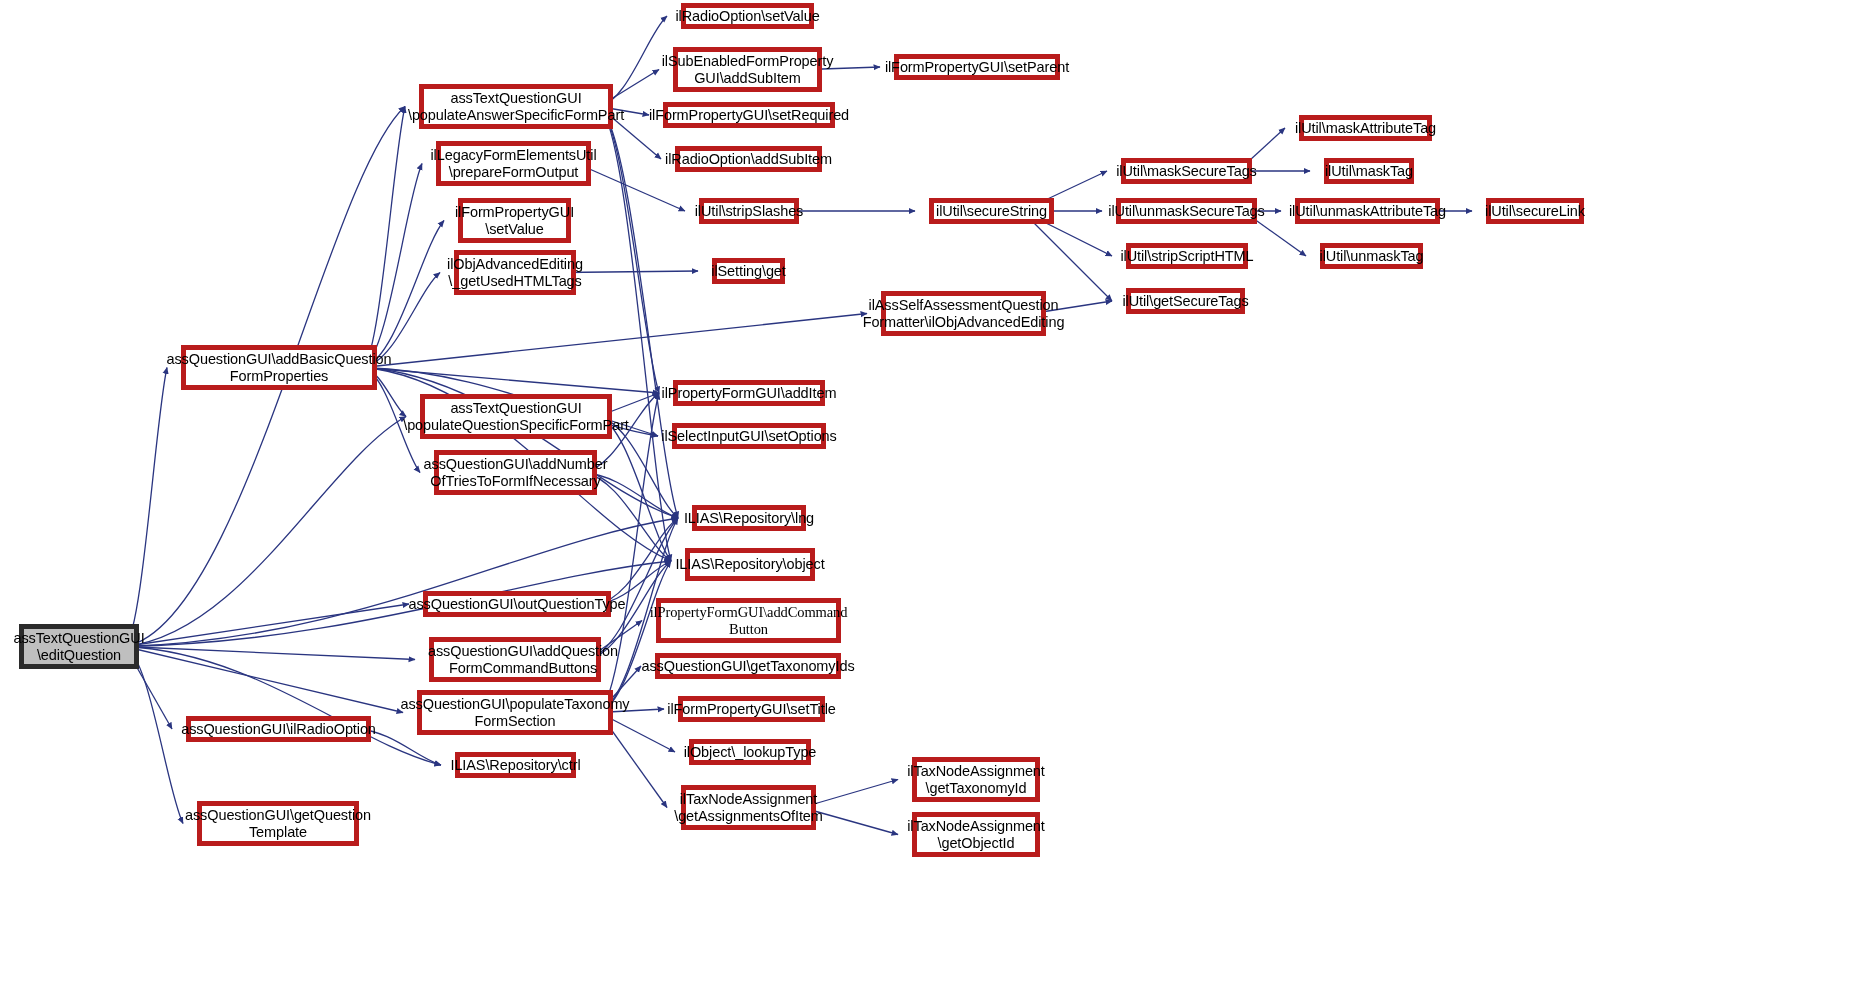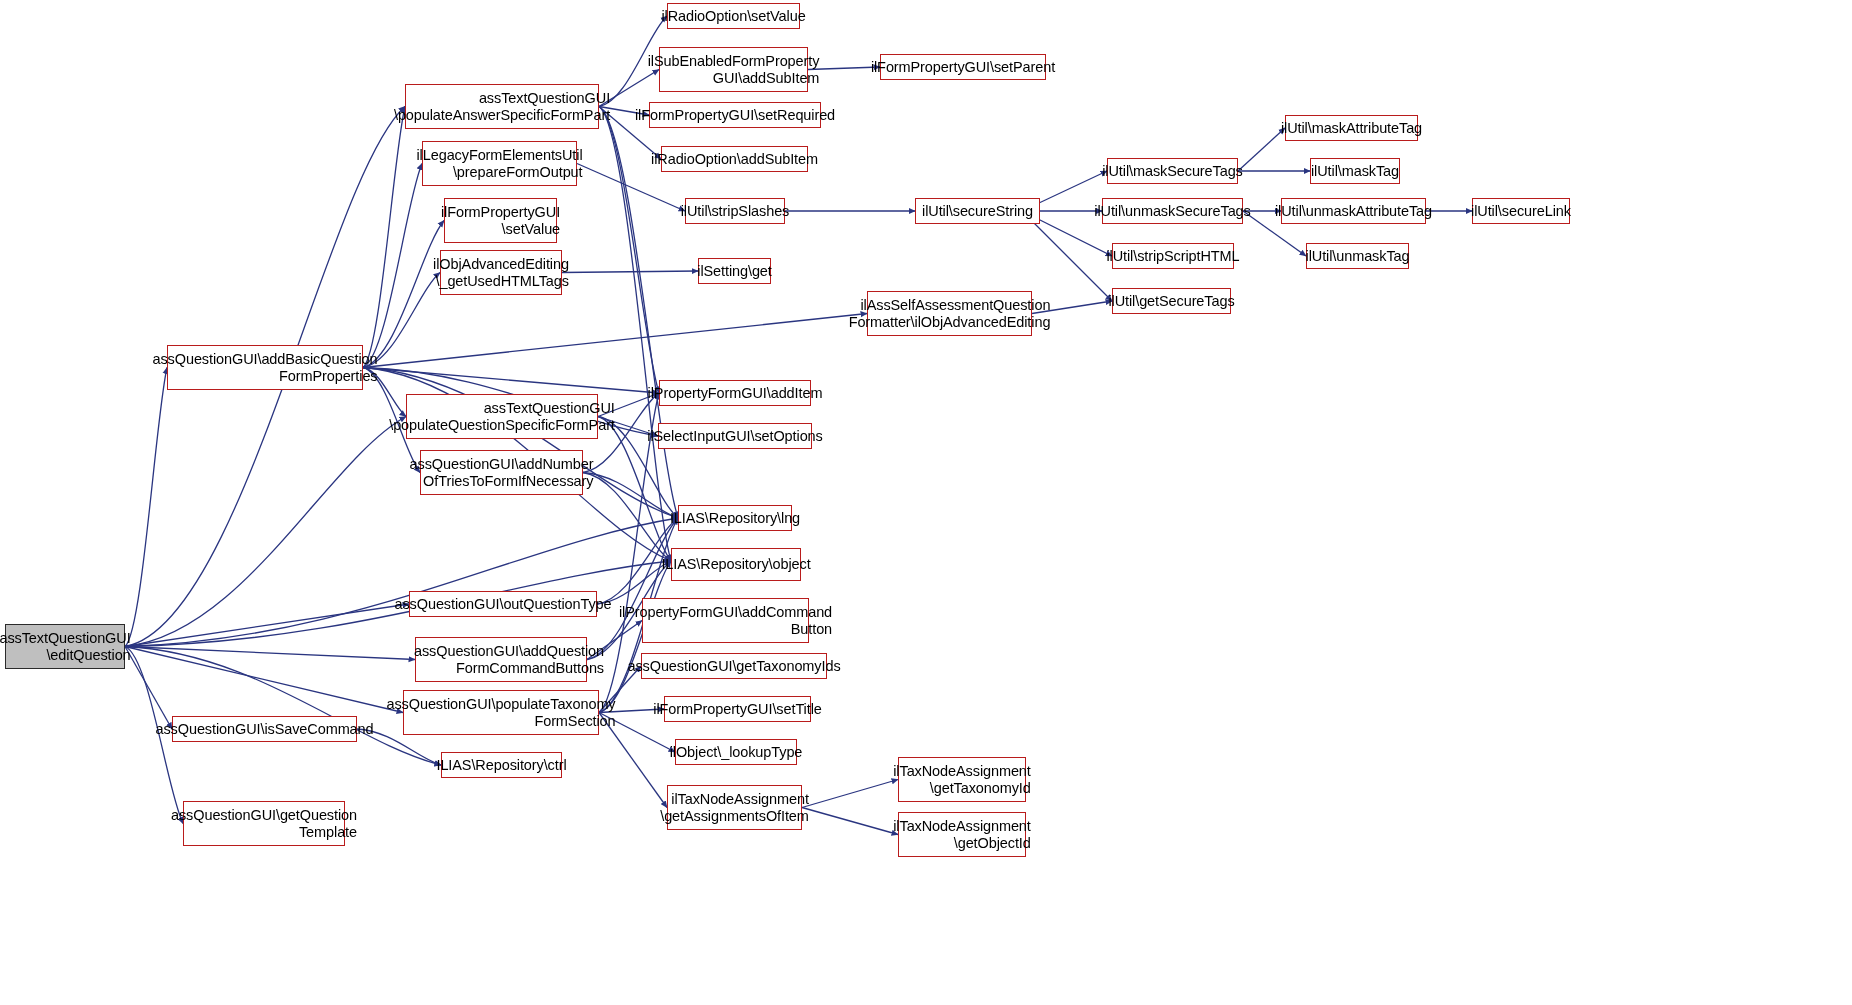--- a/index.html
+++ b/index.html
@@ -21,32 +21,33 @@
     position: absolute;
     left: 0;
     top: 0;
     width: 1852px;
     height: 1005px;
     pointer-events: none;
   }
   .node {
     position: absolute;
     box-sizing: border-box;
-    border: 1px solid #b91c1c;
+    border: 5px solid #b91c1c;
     background: #ffffff;
     color: #000000;
     font-size: 14.5px;
     line-height: 16.5px;
-    text-align: right;
+    text-align: center;
     display: flex;
     align-items: center;
     justify-content: center;
     white-space: pre-line;
     letter-spacing: -0.1px;
     z-index: 5;
+    margin-left: 14px;
   }
   .node.root {
     background: #bfbfbf;
     border-color: #2b2b2b;
   }
 </style>
 </head>
 <body>
 
 <div id="canvas">
@@ -156,29 +157,29 @@
 Formatter\ilObjAdvancedEditing</div>
     <div class="node" style="left: 659px; top: 380px; width: 152px; height: 26px;">ilPropertyFormGUI\addItem</div>
     <div class="node" style="left: 406px; top: 394px; width: 192px; height: 45px;">assTextQuestionGUI
 \populateQuestionSpecificFormPart</div>
     <div class="node" style="left: 658px; top: 423px; width: 154px; height: 26px;">ilSelectInputGUI\setOptions</div>
     <div class="node" style="left: 420px; top: 450px; width: 163px; height: 45px;">assQuestionGUI\addNumber
 OfTriesToFormIfNecessary</div>
     <div class="node" style="left: 678px; top: 505px; width: 114px; height: 26px;">ILIAS\Repository\lng</div>
     <div class="node" style="left: 671px; top: 548px; width: 130px; height: 33px;">ILIAS\Repository\object</div>
     <div class="node" style="left: 409px; top: 591px; width: 188px; height: 26px;">assQuestionGUI\outQuestionType</div>
-    <div class="node" style="left: 642px; top: 598px; width: 167px; height: 45px;">ilPropertyFormGUI\addCommand
+    <div class="node" style="left: 642px; top: 598px; width: 185px; height: 45px; font-family: Liberation Serif, serif;">ilPropertyFormGUI\addCommand
 Button</div>
     <div class="node" style="left: 415px; top: 637px; width: 172px; height: 45px; padding-left: 16px;">assQuestionGUI\addQuestion
 FormCommandButtons</div>
     <div class="node" style="left: 641px; top: 653px; width: 186px; height: 26px;">assQuestionGUI\getTaxonomyIds</div>
     <div class="node" style="left: 403px; top: 690px; width: 196px; height: 45px;">assQuestionGUI\populateTaxonomy
 FormSection</div>
     <div class="node" style="left: 664px; top: 696px; width: 147px; height: 26px;">ilFormPropertyGUI\setTitle</div>
-    <div class="node" style="left: 172px; top: 716px; width: 185px; height: 26px;">assQuestionGUI\isSaveCommand</div>
+    <div class="node" style="left: 172px; top: 716px; width: 185px; height: 26px;">assQuestionGUI\ilRadioOption</div>
     <div class="node" style="left: 675px; top: 739px; width: 122px; height: 26px;">ilObject\_lookupType</div>
     <div class="node" style="left: 441px; top: 752px; width: 121px; height: 26px;">ILIAS\Repository\ctrl</div>
     <div class="node" style="left: 667px; top: 785px; width: 135px; height: 45px;">ilTaxNodeAssignment
 \getAssignmentsOfItem</div>
     <div class="node" style="left: 898px; top: 757px; width: 128px; height: 45px;">ilTaxNodeAssignment
 \getTaxonomyId</div>
     <div class="node" style="left: 183px; top: 801px; width: 162px; height: 45px;">assQuestionGUI\getQuestion
 Template</div>
     <div class="node" style="left: 898px; top: 812px; width: 128px; height: 45px;">ilTaxNodeAssignment
 \getObjectId</div>

